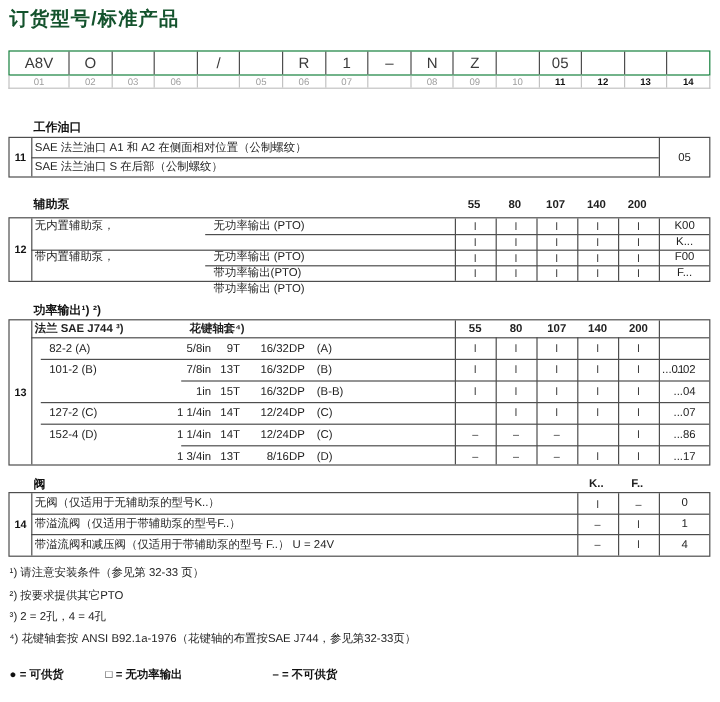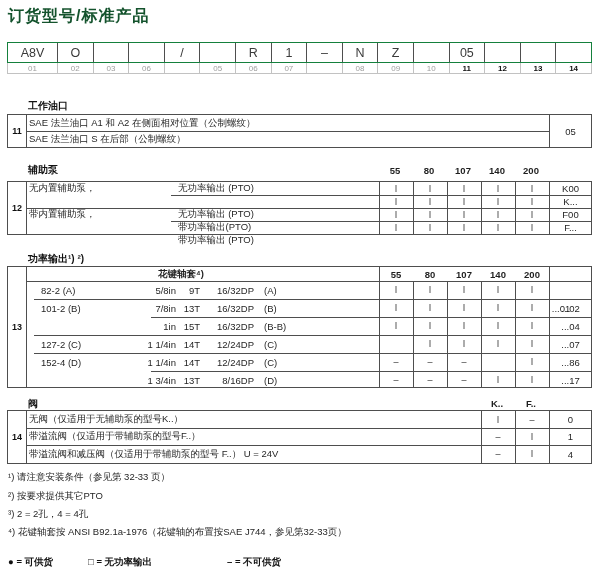--- a/index.html
+++ b/index.html
@@ -147,20 +147,21 @@
     <div class="vl" style="left:439px;top:14px;height:106px;"></div>
     <div class="vl" style="left:473px;top:14px;height:106px;"></div>
     <div class="vl" style="left:507px;top:14px;height:106px;"></div>
     <div class="hl" style="left:18px;top:14px;width:565px;"></div>
     <div class="hl" style="left:26px;top:32px;width:557px;"></div>
     <div class="hl" style="left:143px;top:50px;width:440px;"></div>
     <div class="hl" style="left:26px;top:68px;width:557px;"></div>
     <div class="hl" style="left:26px;top:86px;width:557px;"></div>
     <div class="hl" style="left:143px;top:104px;width:440px;"></div>
     <div class="abs ct rownum" style="left:0;top:0;width:18px;height:120px;">13</div>
+    <div class="abs lt f95 bold" style="left:21px;top:0;width:120px;height:14px;">法兰 SAE J744 ³)</div>
     <div class="abs lt f95 bold" style="left:150px;top:0;width:120px;height:14px;">花键轴套⁴)</div>
     <div class="abs ct f95 bold" style="left:371px;top:1px;width:34px;height:13px;">55</div>
     <div class="abs ct f95 bold" style="left:405px;top:1px;width:34px;height:13px;">80</div>
     <div class="abs ct f95 bold" style="left:439px;top:1px;width:34px;height:13px;">107</div>
     <div class="abs ct f95 bold" style="left:473px;top:1px;width:34px;height:13px;">140</div>
     <div class="abs ct f95 bold" style="left:507px;top:1px;width:34px;height:13px;">200</div>
 
     <div class="abs lt f95" style="left:33px;top:14px;width:105px;height:18px;">82-2 (A)</div>
     <div class="abs rt f95" style="left:120px;top:14px;width:48px;height:18px;">5/8in</div>
     <div class="abs rt f95" style="left:172px;top:14px;width:20px;height:18px;">9T</div>

